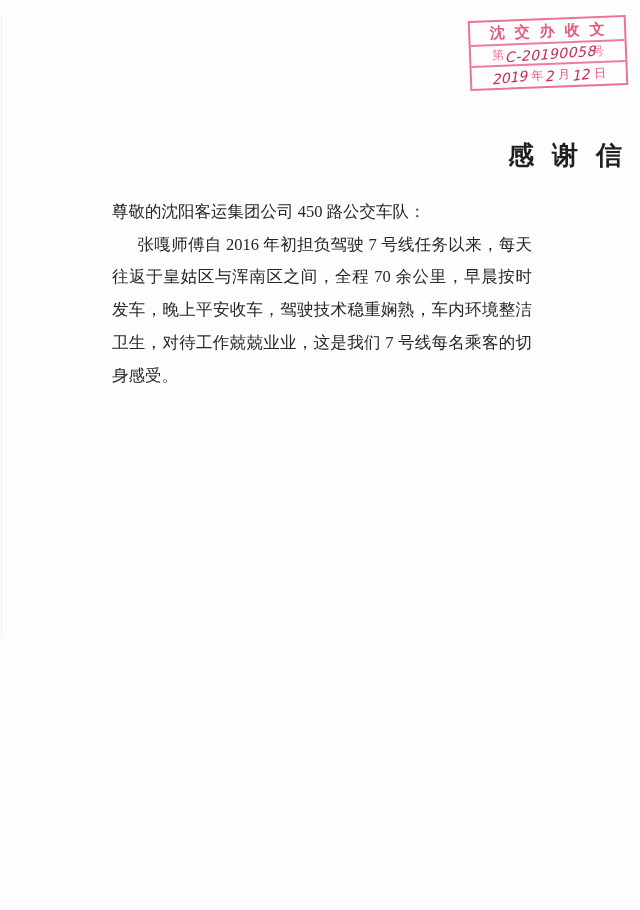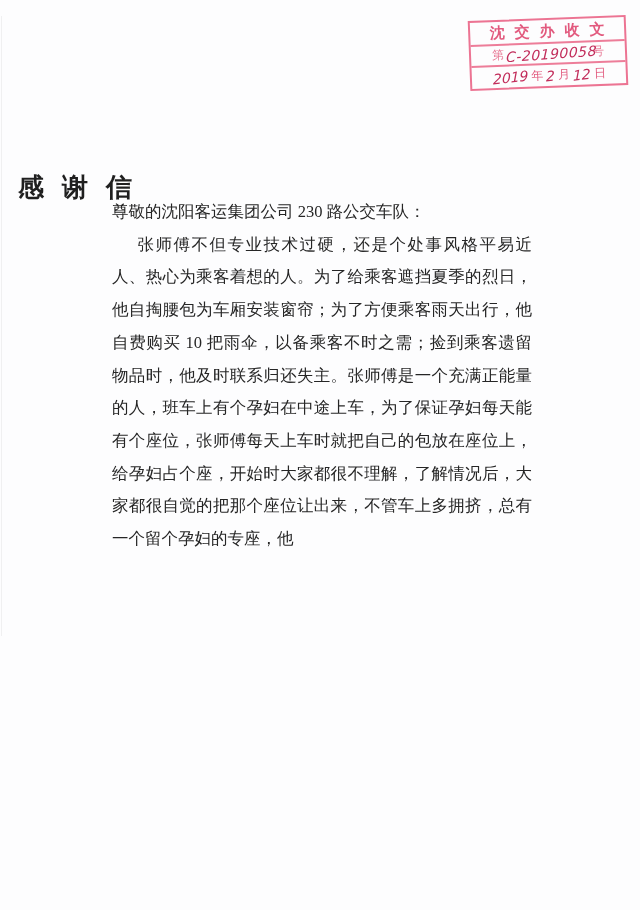--- a/index.html
+++ b/index.html
@@ -76,27 +76,26 @@
     transform: rotate(-4deg) skewX(-6deg);
     margin: 0 1px;
   }
 
   
   .title {
     position: absolute;
     top: 138px;
     left: 0;
     width: 100%;
-    text-align: left;
+    text-align: right;
     font-size: 26px;
     font-weight: 600;
     letter-spacing: 18px;
     text-indent: 18px;
     color: #1f1f1f;
-    margin-top: 32px;
   }
   .content {
     position: absolute;
     left: 112px;
     top: 196px;
     width: 420px;
     font-size: 16.5px;
     line-height: 32.7px;
     color: #262626;
     text-align: justify;
@@ -126,17 +125,17 @@
       <span class="hand">2</span>
       <span>月</span>
       <span class="hand">12</span>
       <span>日</span>
     </div>
   </div>
 
   <div class="title">感谢信</div>
 
   <div class="content">
-    <p class="salutation">尊敬的沈阳客运集团公司 230 路公交车队：</p>
-    <p>张师傅不但专业技术过硬，还是个处事风格平易近人、热心为乘客着想的人。为了给乘客遮挡夏季的烈日，他自掏腰包为车厢安装窗帘；为了方便乘客雨天出行，他自费购买 10 把雨伞，以备乘客不时之需；捡到乘客遗留物品时，他及时联系归还失主。张师傅是一个充满正能量的人，班车上有个孕妇在中途上车，为了保证孕妇每天能有个座位，张师傅每天上车时就把自己的包放在座位上，给孕妇占个座，开始时大家都很不理解，了解情况后，大家都很自觉的把那个座位让出来，不管车上多拥挤，总有一个留个孕妇的专座，他</p>
+    <p class="salutation">尊敬的沈阳客运集团公司 450 路公交车队：</p>
+    <p>张嘎师傅自 2016 年初担负驾驶 7 号线任务以来，每天往返于皇姑区与浑南区之间，全程 70 余公里，早晨按时发车，晚上平安收车，驾驶技术稳重娴熟，车内环境整洁卫生，对待工作兢兢业业，这是我们 7 号线每名乘客的切身感受。</p>
   </div>
 
 </div>
 
 </body></html>

